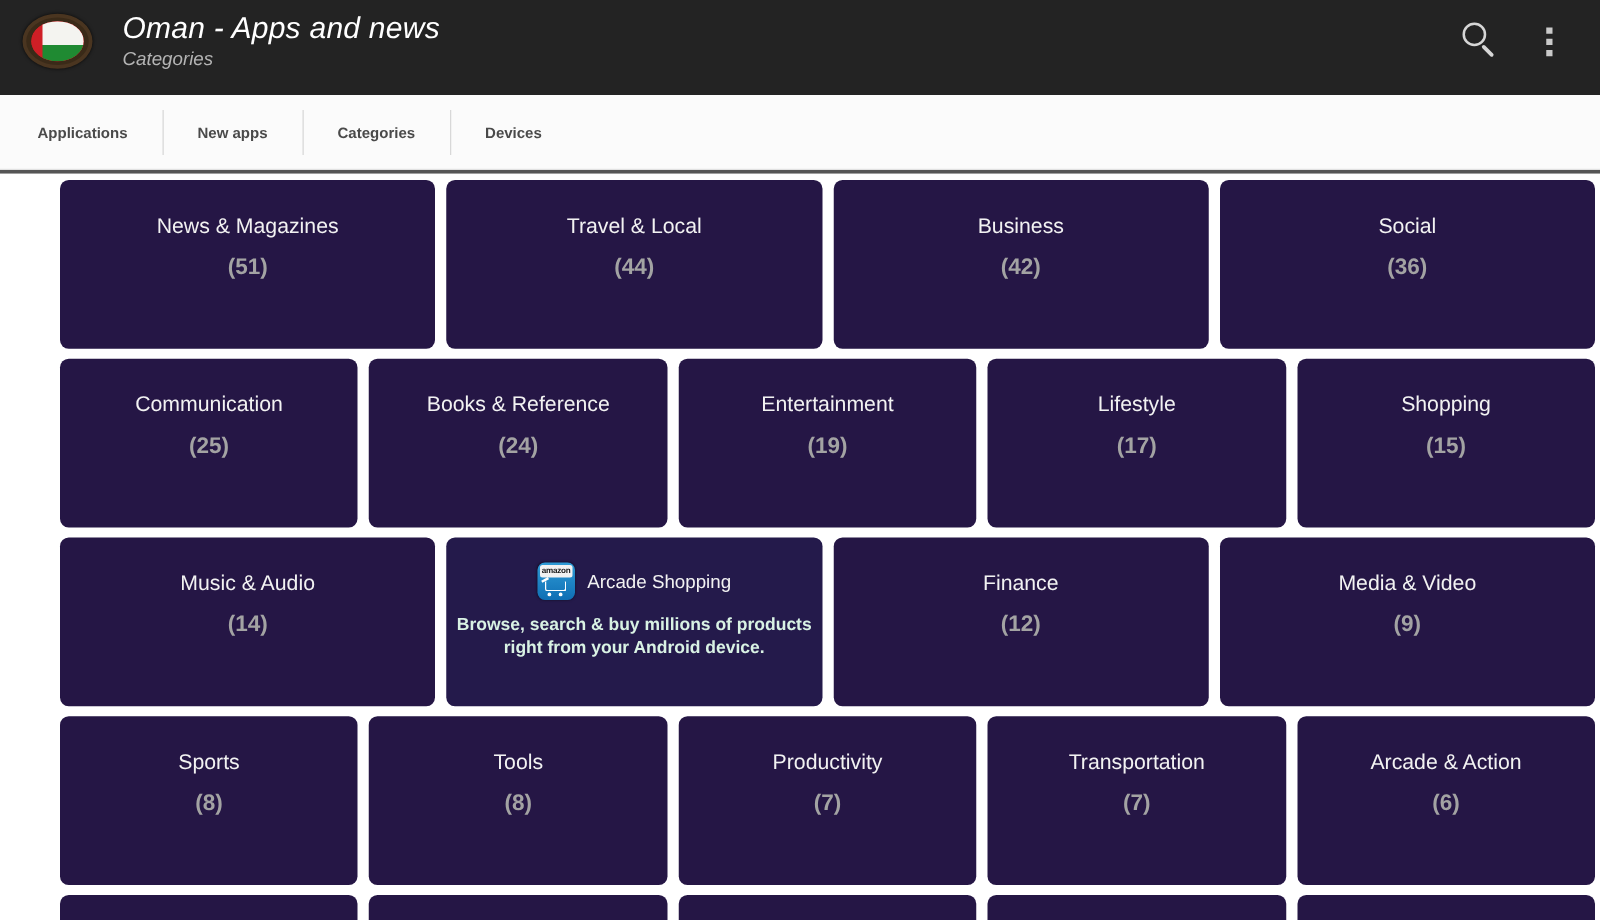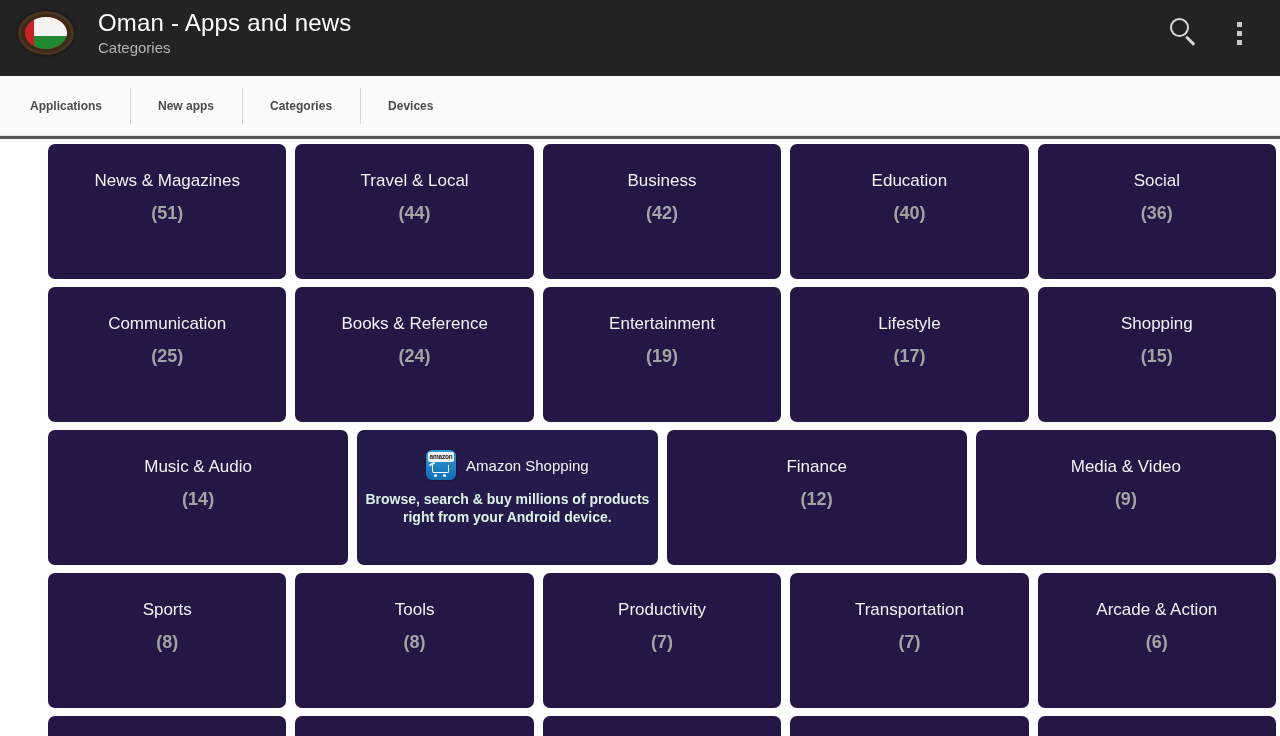--- a/index.html
+++ b/index.html
@@ -22,20 +22,21 @@
 
   
   .actionbar {
     position: relative;
     height: 76px;
     background: #232323;
     display: flex;
     align-items: center;
     padding: 0 14px 10px 18px;
     box-sizing: border-box;
+    font-style: italic;
   }
 
   .app-icon {
     width: 56px;
     height: 44px;
     border-radius: 50%;
     position: relative;
     overflow: hidden;
     flex: 0 0 auto;
     background: #3a2a18;
@@ -347,24 +348,20 @@
       </div>
       <div class="tile">
         <span class="tile-name">Travel &amp; Local</span>
         <span class="tile-count">(44)</span>
       </div>
       <div class="tile">
         <span class="tile-name">Business</span>
         <span class="tile-count">(42)</span>
       </div>
       <div class="tile">
-        <span class="tile-name">Education</span>
-        <span class="tile-count">(40)</span>
-      </div>
-      <div class="tile">
         <span class="tile-name">Social</span>
         <span class="tile-count">(36)</span>
       </div>
     </div>
 
     <div class="row">
       <div class="tile">
         <span class="tile-name">Communication</span>
         <span class="tile-count">(25)</span>
       </div>
@@ -394,21 +391,21 @@
 
       <div class="tile ad">
         <div class="ad-head">
           <span class="ad-icon">
             <span class="amz-band">amazon</span>
             <span class="cart-handle"></span>
             <span class="cart-body"></span>
             <span class="cart-w1"></span>
             <span class="cart-w2"></span>
           </span>
-          <span class="ad-title">Amazon Shopping</span>
+          <span class="ad-title">Arcade Shopping</span>
         </div>
         <span class="ad-desc">Browse, search &amp; buy millions of products right from your Android device.</span>
       </div>
 
       <div class="tile">
         <span class="tile-name">Finance</span>
         <span class="tile-count">(12)</span>
       </div>
       <div class="tile">
         <span class="tile-name">Media &amp; Video</span>

